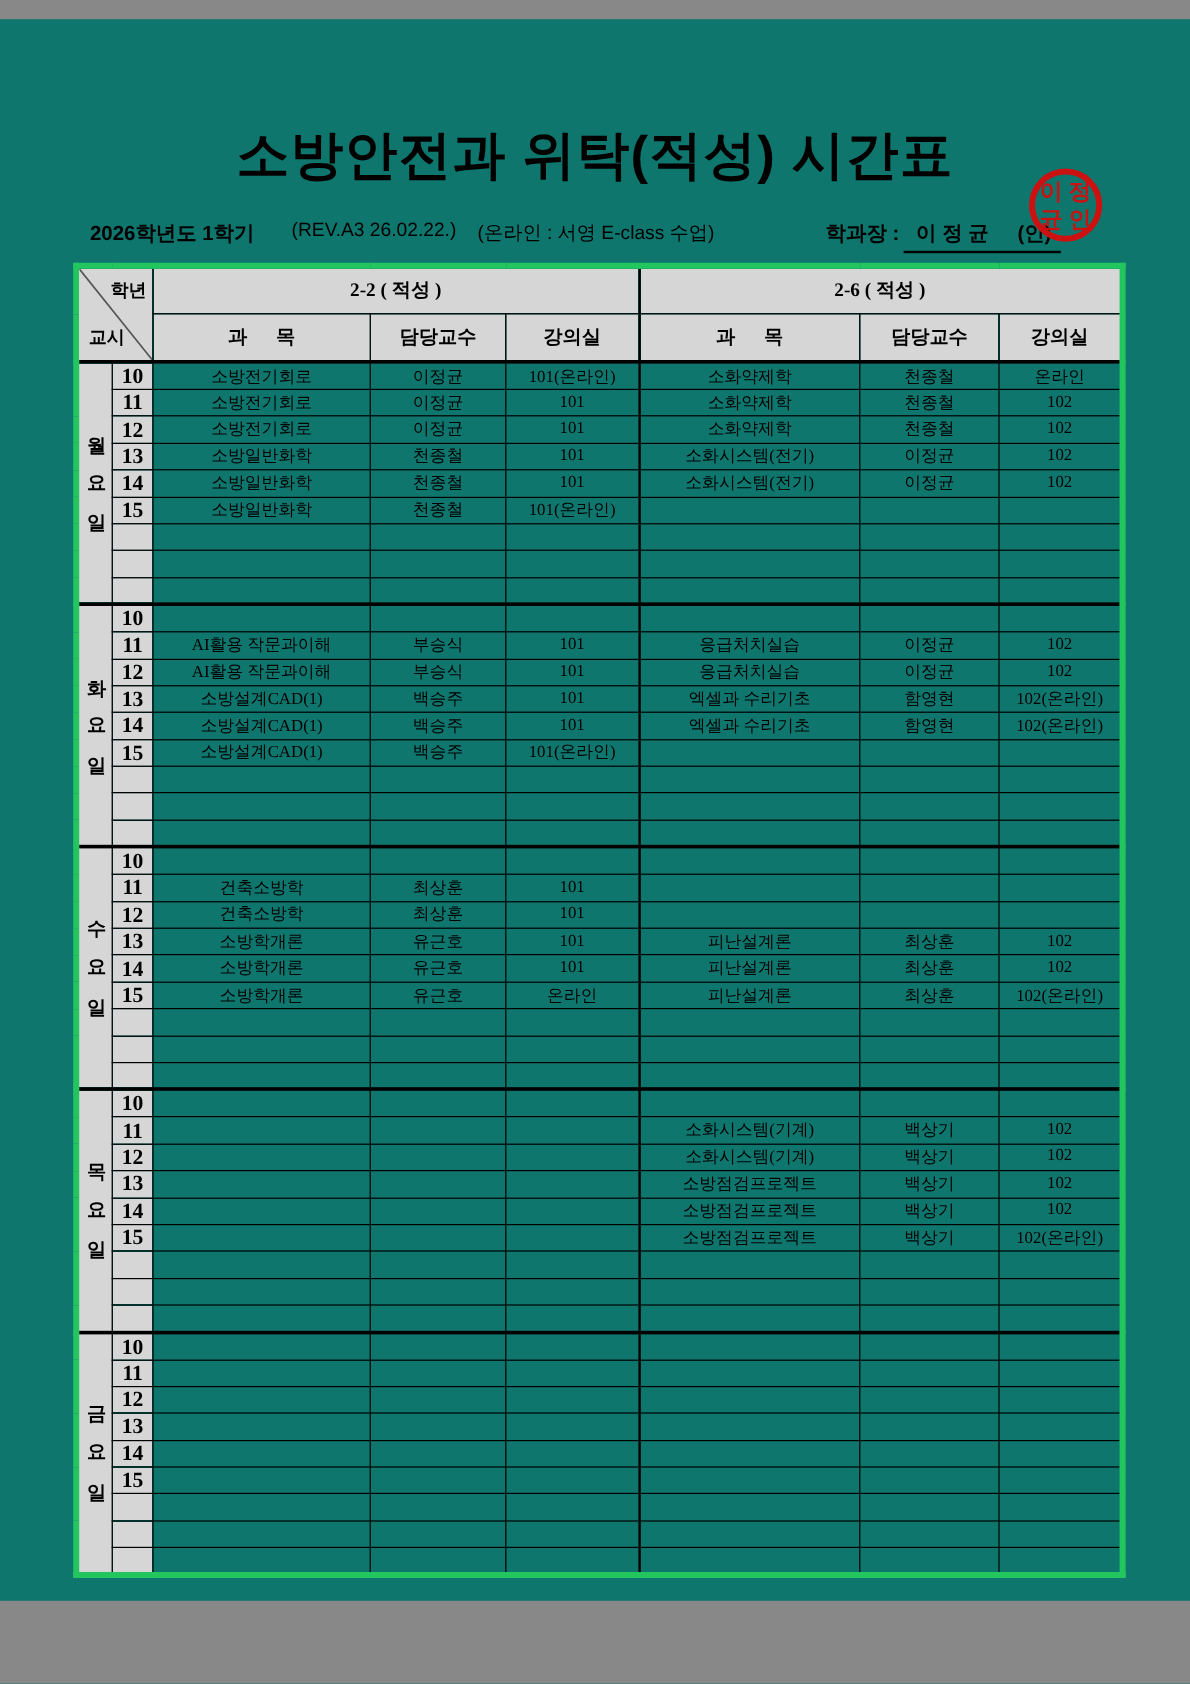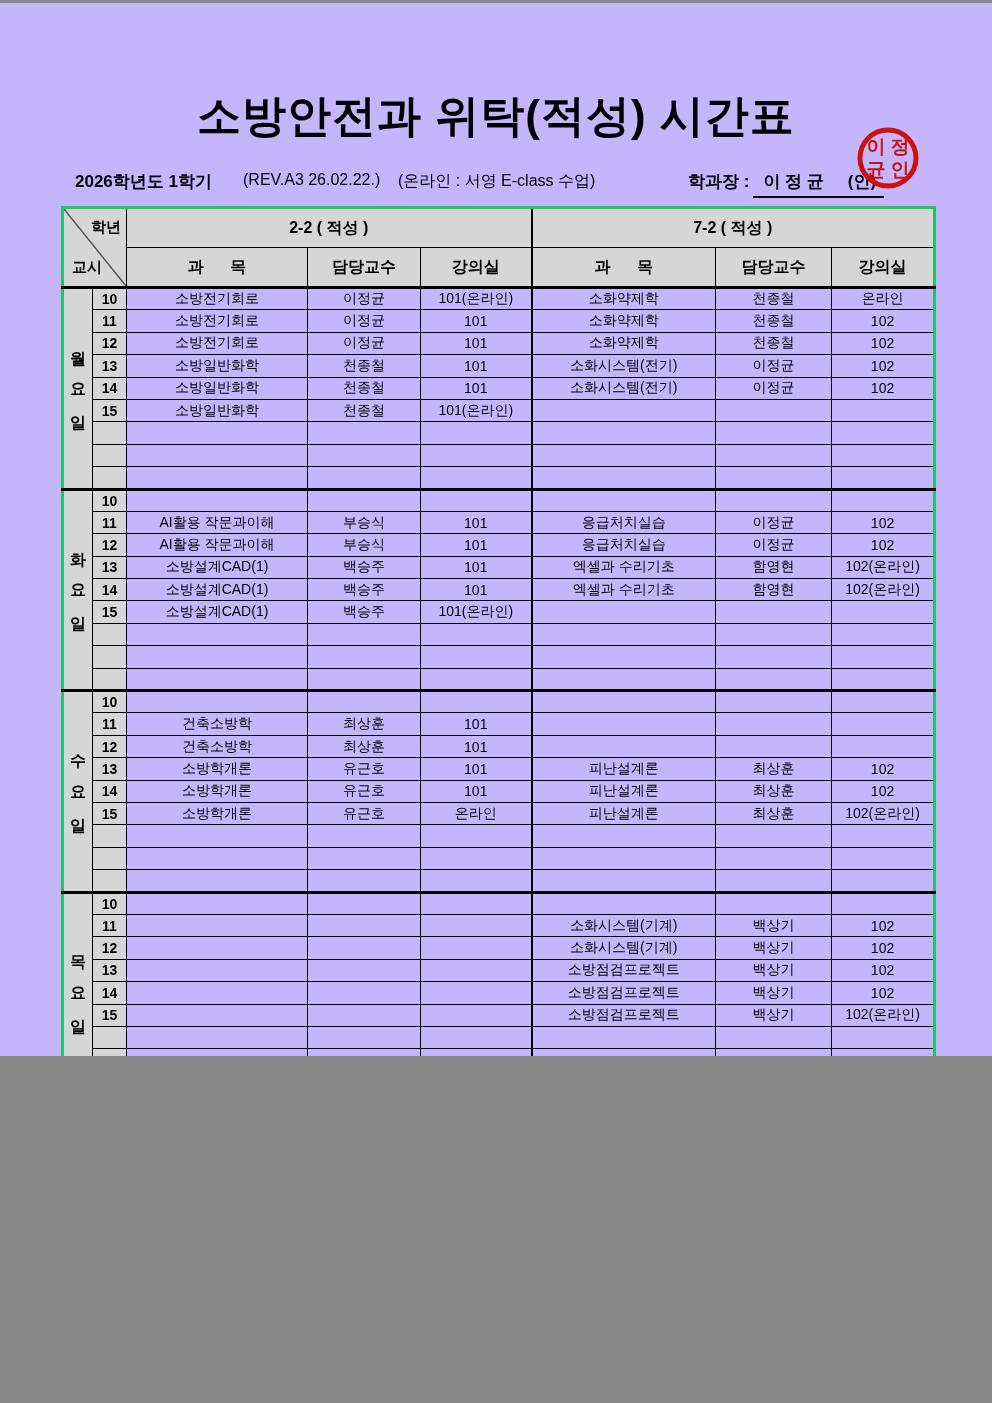--- a/index.html
+++ b/index.html
@@ -1,22 +1,22 @@
 <!DOCTYPE html>
 <html><head>
 <meta charset="utf-8">
 <style>
   * { margin: 0; padding: 0; box-sizing: border-box; }
   html, body { background: #888; }
   .page {
     position: relative;
     width: 992px;
-    height: 1053px;
-    margin: 3px auto;
-    background: #c4b5fd;
+    height: 1318px;
+    margin: 16px auto;
+    background: #0f766e;
     font-family: "Liberation Sans", sans-serif;
     color: #000;
     overflow: hidden;
   }
   .title {
     position: absolute;
     top: 84px;
     left: 0;
     width: 100%;
     text-align: center;
@@ -38,38 +38,39 @@
   }
   .seal-label { margin-left: 24px; font-weight: bold; }
   .stamp { position: absolute; left: 855px; top: 122px; z-index: 5; }
   .stamp text { font-size: 19px; font-weight: bold; }
 
   .tbl-wrap { position: absolute; left: 61px; top: 203px; }
   table {
     border-collapse: collapse;
     table-layout: fixed;
     width: 872px;
-    border: 3px solid #22c55e;
+    border: 5px solid #22c55e;
+    font-family: Liberation Serif, serif;
   }
   thead { border-bottom: 3px solid #000; }
   tbody { border-top: 3px solid #000; }
   th, td {
     border: 1px solid #000;
     overflow: hidden;
     white-space: nowrap;
     text-align: center;
     vertical-align: middle;
     padding: 0 2px;
   }
   thead tr { height: 40px; }
   tbody tr { height: 22.4px; }
   th { background: #d6d6d6; font-size: 16px; font-weight: bold; }
   th.colhead { font-size: 16px; }
   td { font-size: 14px; }
-  td.period { background: #d6d6d6; font-weight: bold; font-size: 14px; }
+  td.period { background: #d6d6d6; font-weight: bold; font-size: 18px; }
   td.day { background: #d6d6d6; }
   .sec2 { border-left: 2px solid #000 !important; }
   .v-text {
     display: inline-block;
     writing-mode: vertical-lr;
     text-orientation: upright;
     letter-spacing: 16px;
     font-size: 16px;
     font-weight: bold;
     line-height: 1;
@@ -118,21 +119,21 @@
       <thead>
         <tr>
           <th class="corner" colspan="2" rowspan="2">
             <svg viewBox="0 0 64 80" preserveAspectRatio="none">
               <line x1="0" y1="0" x2="64" y2="80" stroke="#555" stroke-width="1.5"></line>
             </svg>
             <span class="corner-top">학년</span>
             <span class="corner-bottom">교시</span>
           </th>
           <th colspan="3">2-2 ( 적성 )</th>
-          <th colspan="3" class="sec2">7-2 ( 적성 )</th>
+          <th colspan="3" class="sec2">2-6 ( 적성 )</th>
         </tr>
         <tr>
           <th class="colhead">과&nbsp;&nbsp;&nbsp;&nbsp;&nbsp;&nbsp;목</th>
           <th class="colhead">담당교수</th>
           <th class="colhead">강의실</th>
           <th class="colhead sec2">과&nbsp;&nbsp;&nbsp;&nbsp;&nbsp;&nbsp;목</th>
           <th class="colhead">담당교수</th>
           <th class="colhead">강의실</th>
         </tr>
       </thead>

